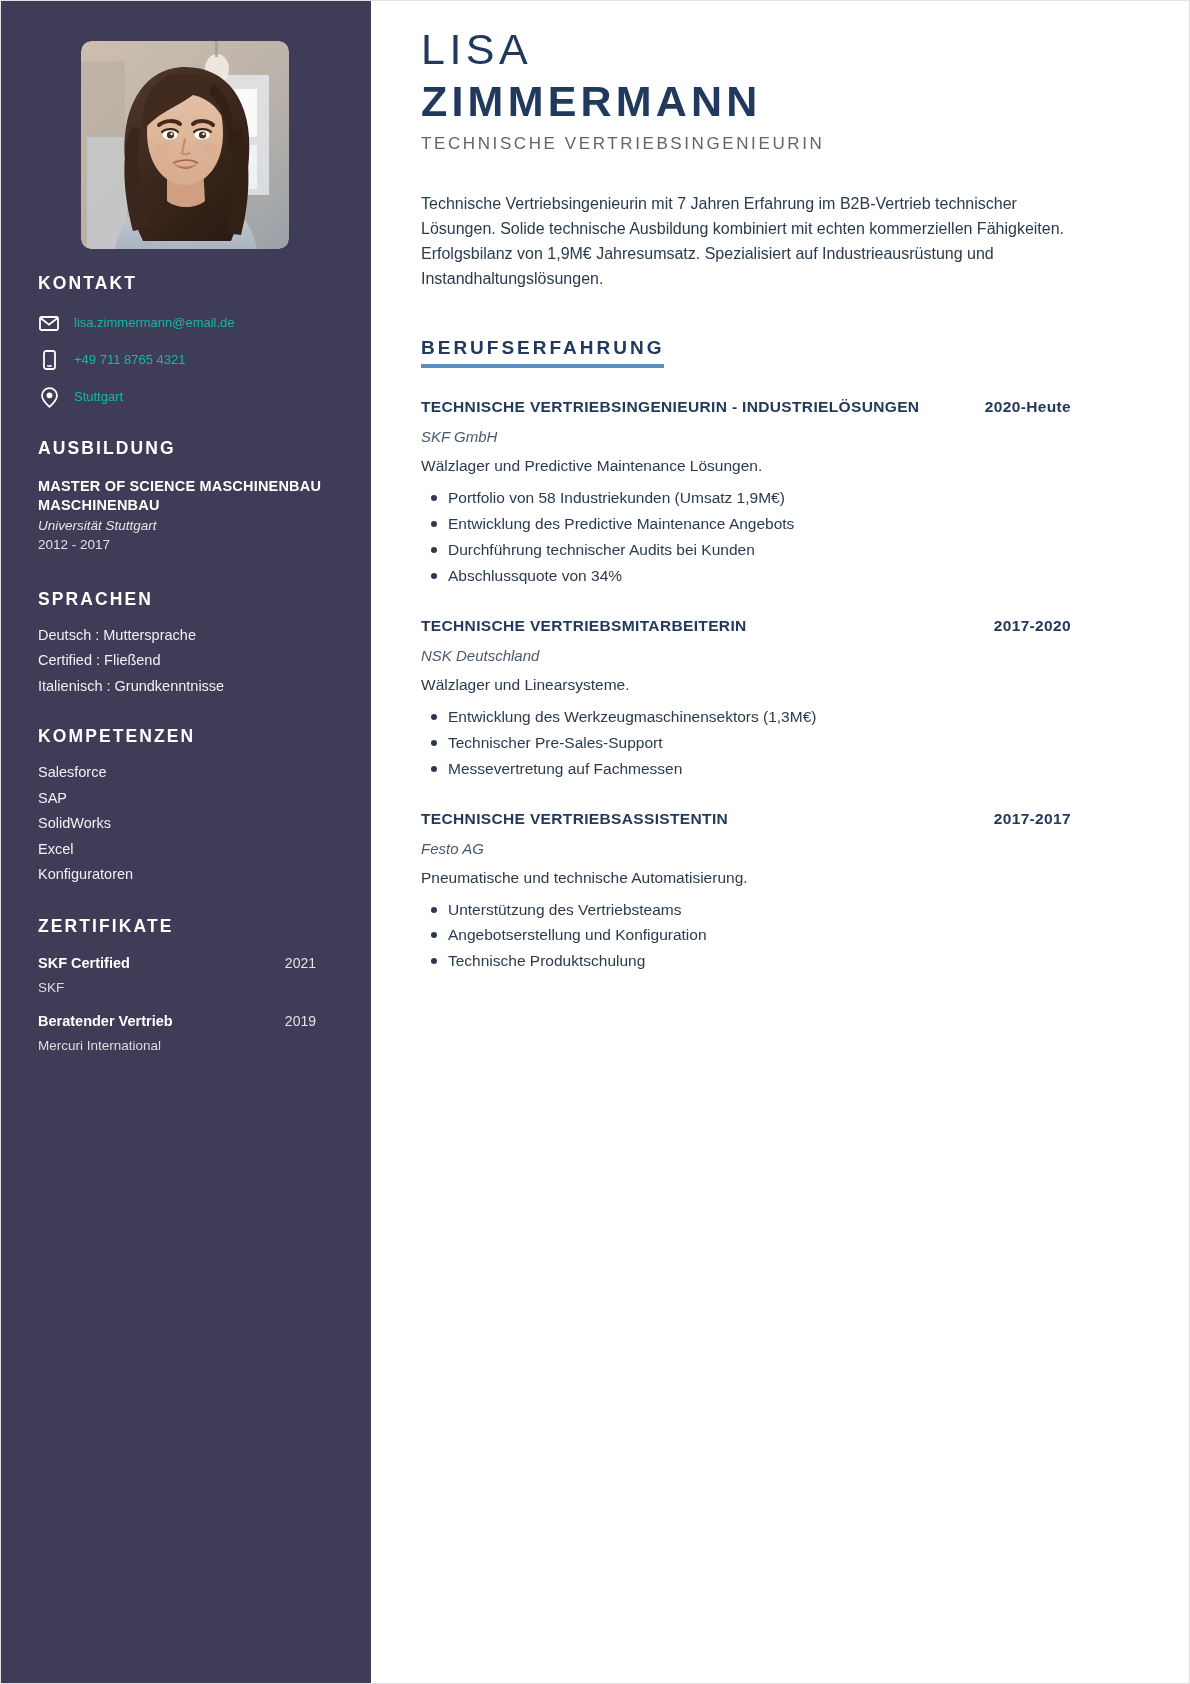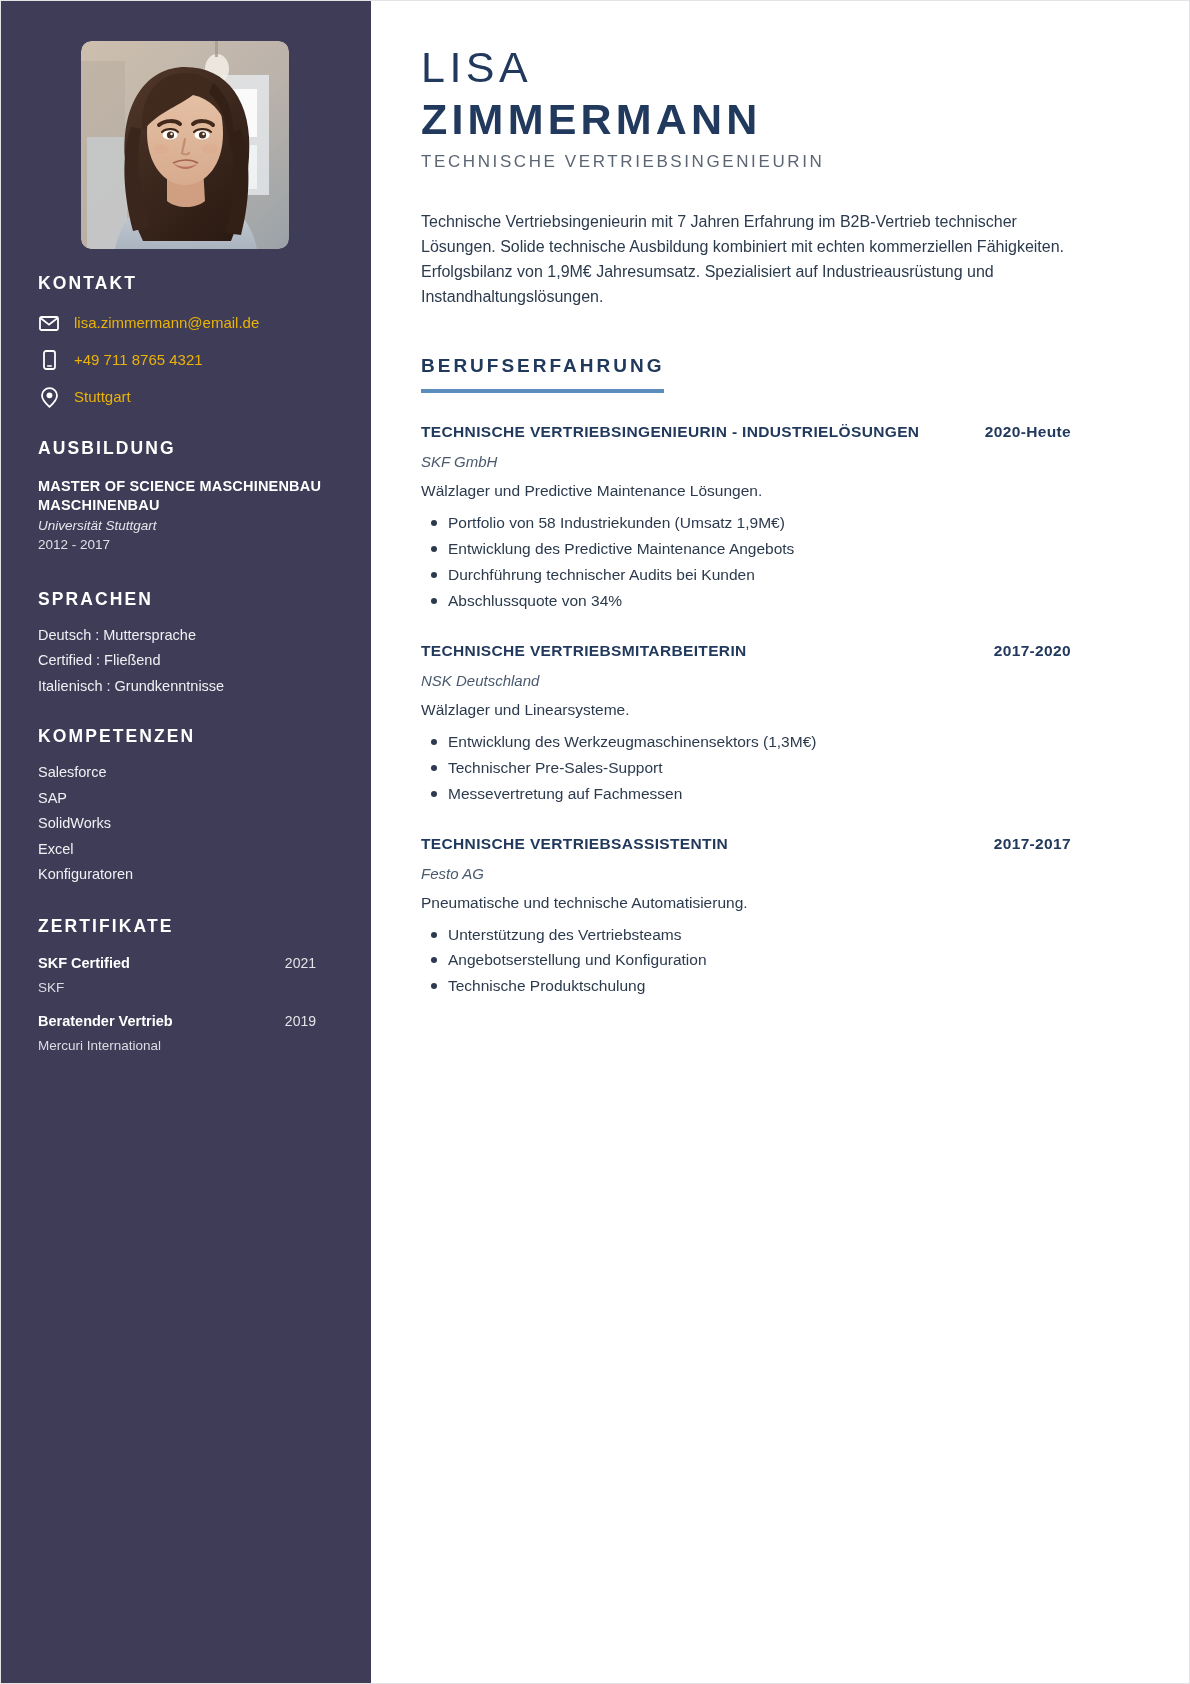--- a/index.html
+++ b/index.html
@@ -76,22 +76,22 @@
     width: 22px;
     min-width: 22px;
     height: 22px;
     margin-right: 14px;
     display: flex;
     align-items: center;
     justify-content: center;
   }
   .contact-icon svg { display: block; }
   .contact-text {
-    font-size: 15px;
-    color: #eab308;
+    font-size: 13px;
+    color: #14b8a6;
     line-height: 1.2;
   }
 
   .edu-degree {
     font-size: 14.5px;
     font-weight: bold;
     color: #ffffff;
     line-height: 1.33;
     margin: 0;
     letter-spacing: 0.2px;
@@ -148,21 +148,21 @@
     width: 650px;
   }
 
   .name-first {
     font-size: 43px;
     font-weight: normal;
     letter-spacing: 4.5px;
     color: #21395c;
     line-height: 1.0;
     margin: 0;
-    padding-top: 45px;
+    padding-top: 27px;
   }
   .name-last {
     font-size: 43px;
     font-weight: bold;
     letter-spacing: 4.2px;
     color: #21395c;
     line-height: 1.05;
     margin: 8px 0 0 0;
   }
   .job-subtitle {
@@ -180,21 +180,21 @@
     width: 650px;
   }
 
   .section-title {
     font-size: 19px;
     font-weight: bold;
     letter-spacing: 3px;
     color: #21395c;
     margin: 46px 0 0 0;
     display: inline-block;
-    padding-bottom: 12px;
+    padding-bottom: 5px;
     border-bottom: 4px solid #5b8ebc;
   }
 
   .exp-list { margin-top: 30px; }
   .exp-item { margin-bottom: 30px; }
 
   .exp-head {
     position: relative;
     height: 21px;
     white-space: nowrap;

